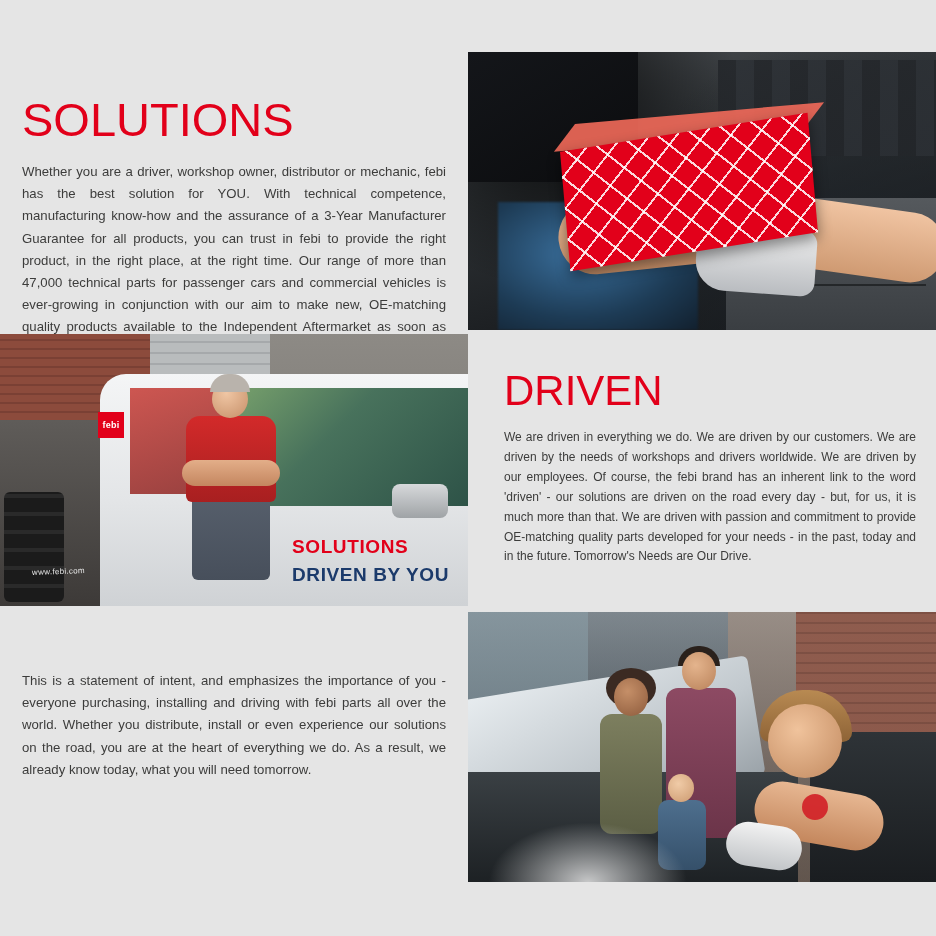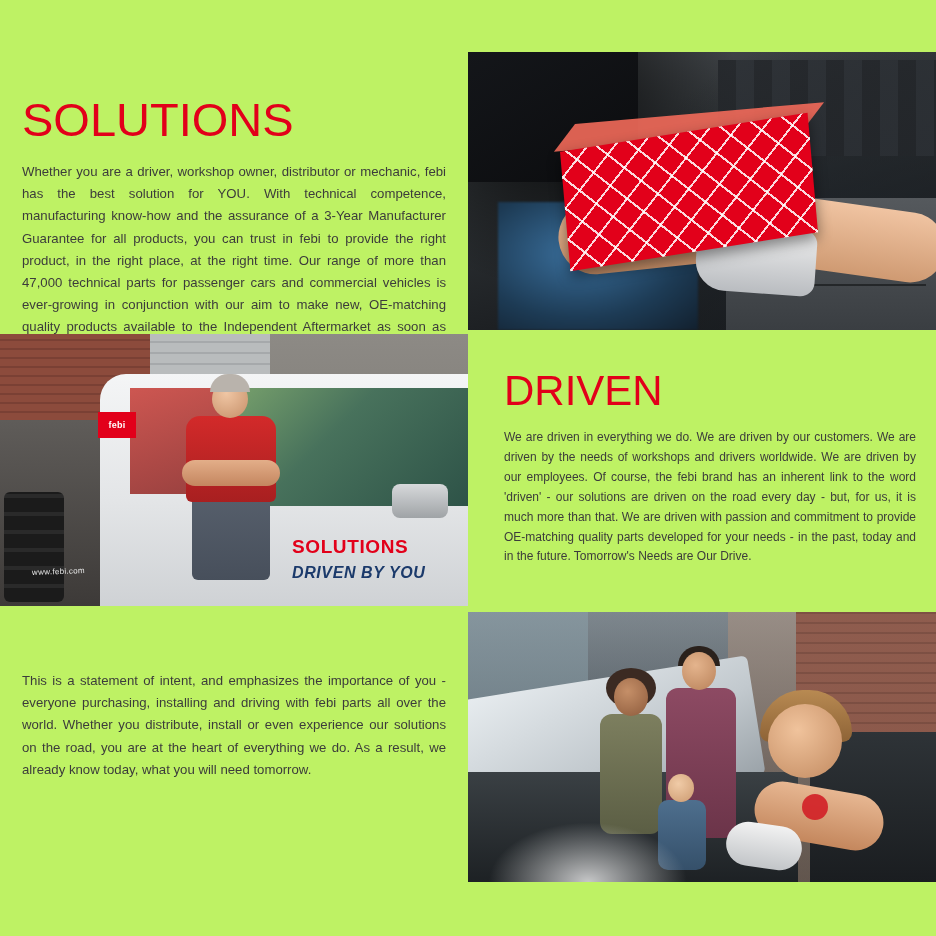--- a/index.html
+++ b/index.html
@@ -7,21 +7,21 @@
     width: 936px;
     height: 936px;
     background: #ffffff;
     font-family: "Liberation Sans", sans-serif;
   }
   .page {
     position: relative;
     width: 936px;
     height: 936px;
     overflow: hidden;
-    background: #bef264;
+    background: #e5e5e5;
   }
 
   
   .block { position: absolute; }
 
   .heading {
     color: #e2001a;
     font-weight: 400;
     letter-spacing: 0px;
     line-height: 1;
@@ -175,33 +175,33 @@
     position: absolute; left: 192px; top: 118px; width: 78px; height: 128px;
     background: linear-gradient(180deg,#5e6774 0%,#474f5b 100%);
     border-radius: 6px;
   }
   .p2-person-arms {
     position: absolute; left: 182px; top: 126px; width: 98px; height: 26px;
     background: linear-gradient(180deg,#e3ae89,#c4865f);
     border-radius: 13px;
   }
   .p2-logo {
-    position: absolute; left: 98px; top: 78px; width: 38px; height: 26px;
+    position: absolute; left: 98px; top: 78px; width: 26px; height: 26px;
     background: #e2001a;
     color: #fff; font-size: 9px; font-weight: bold;
     display: flex; align-items: center; justify-content: center;
     letter-spacing: .2px;
   }
   .p2-tag-solutions {
     position: absolute; left: 292px; top: 202px;
     color: #e2001a; font-size: 19px; font-weight: 700; letter-spacing: .6px;
   }
   .p2-tag-driven {
     position: absolute; left: 292px; top: 230px;
-    color: #1b3a6b; font-size: 16px; font-weight: 700; letter-spacing: .6px; font-style: italic;
+    color: #1b3a6b; font-size: 19px; font-weight: 700; letter-spacing: .6px;
   }
   .p2-url {
     position: absolute; left: 32px; bottom: 30px;
     color: #e8e8e8; font-size: 8px; letter-spacing: .3px;
     transform: rotate(-2deg);
   }
 
   
   .photo-3 {
     left: 468px; top: 612px; width: 468px; height: 270px;

